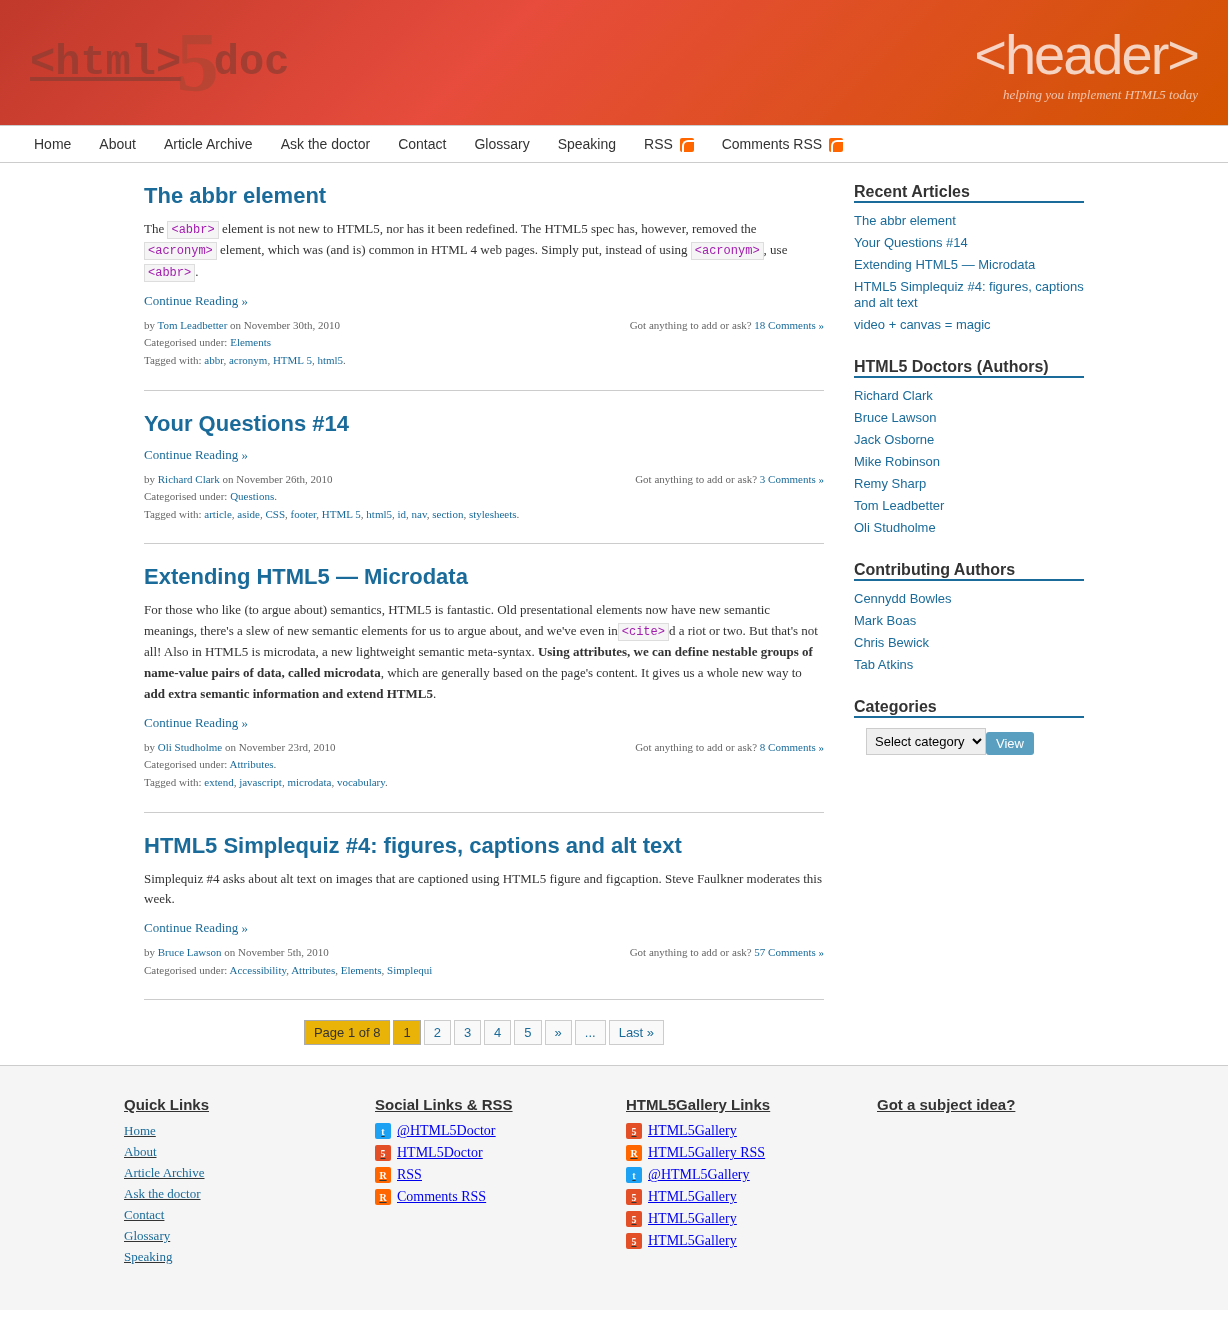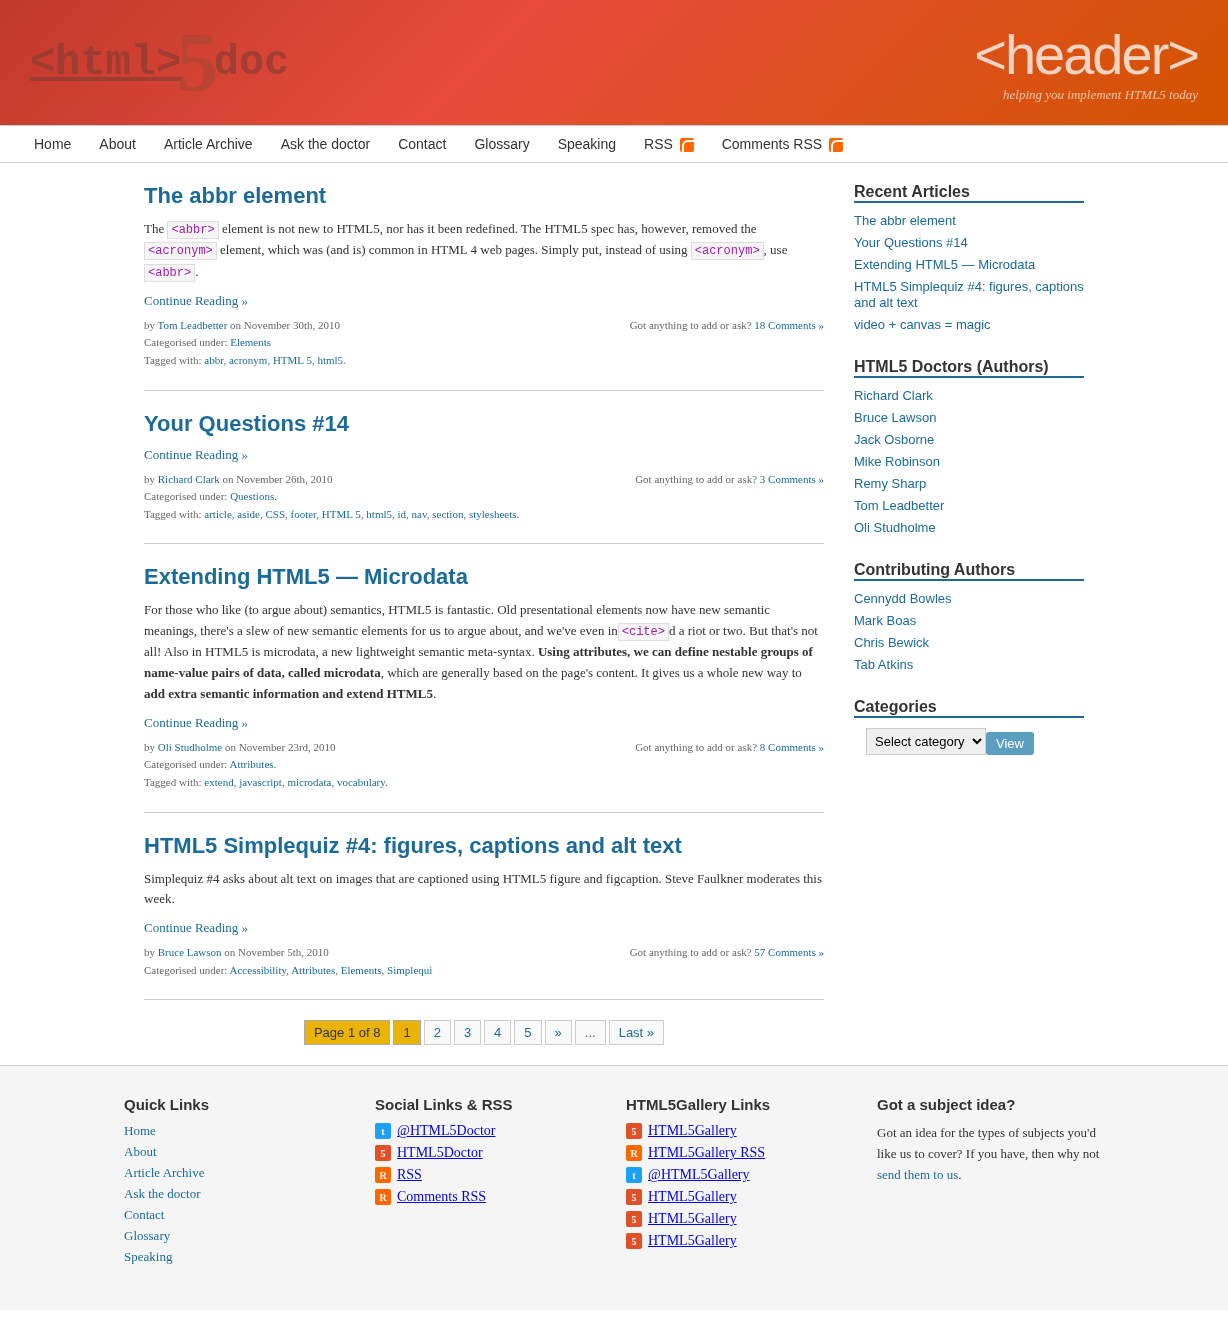--- a/index.html
+++ b/index.html
@@ -250,20 +250,21 @@
       padding: 30px 20px 20px;
     }
     .footer-inner {
       max-width: 980px;
       margin: 0 auto;
     }
     .footer-columns {
       display: flex;
       gap: 24px;
       margin-bottom: 20px;
+      text-decoration: underline;
     }
     .footer-col {
       flex: 1;
     }
     .footer-col h4 {
       font-size: 15px;
       font-weight: bold;
       font-family: Arial, sans-serif;
       color: #333;
       margin-bottom: 10px;
@@ -540,21 +541,18 @@
           <a href="#">HTML5Gallery</a>
         </div>
         <div class="social-item">
           <span class="social-icon icon-html5">5</span>
           <a href="#">HTML5Gallery</a>
         </div>
       </div>
 
       <div class="footer-col">
         <h4>Got a subject idea?</h4>
-        <p>
-          Got an idea for the types of subjects you'd like us to cover? If you have, then why not <a href="#">send them to us</a>.
-        </p>
       </div>
 
     </div>
 
   </div>
 </footer>
 
 </body></html>

